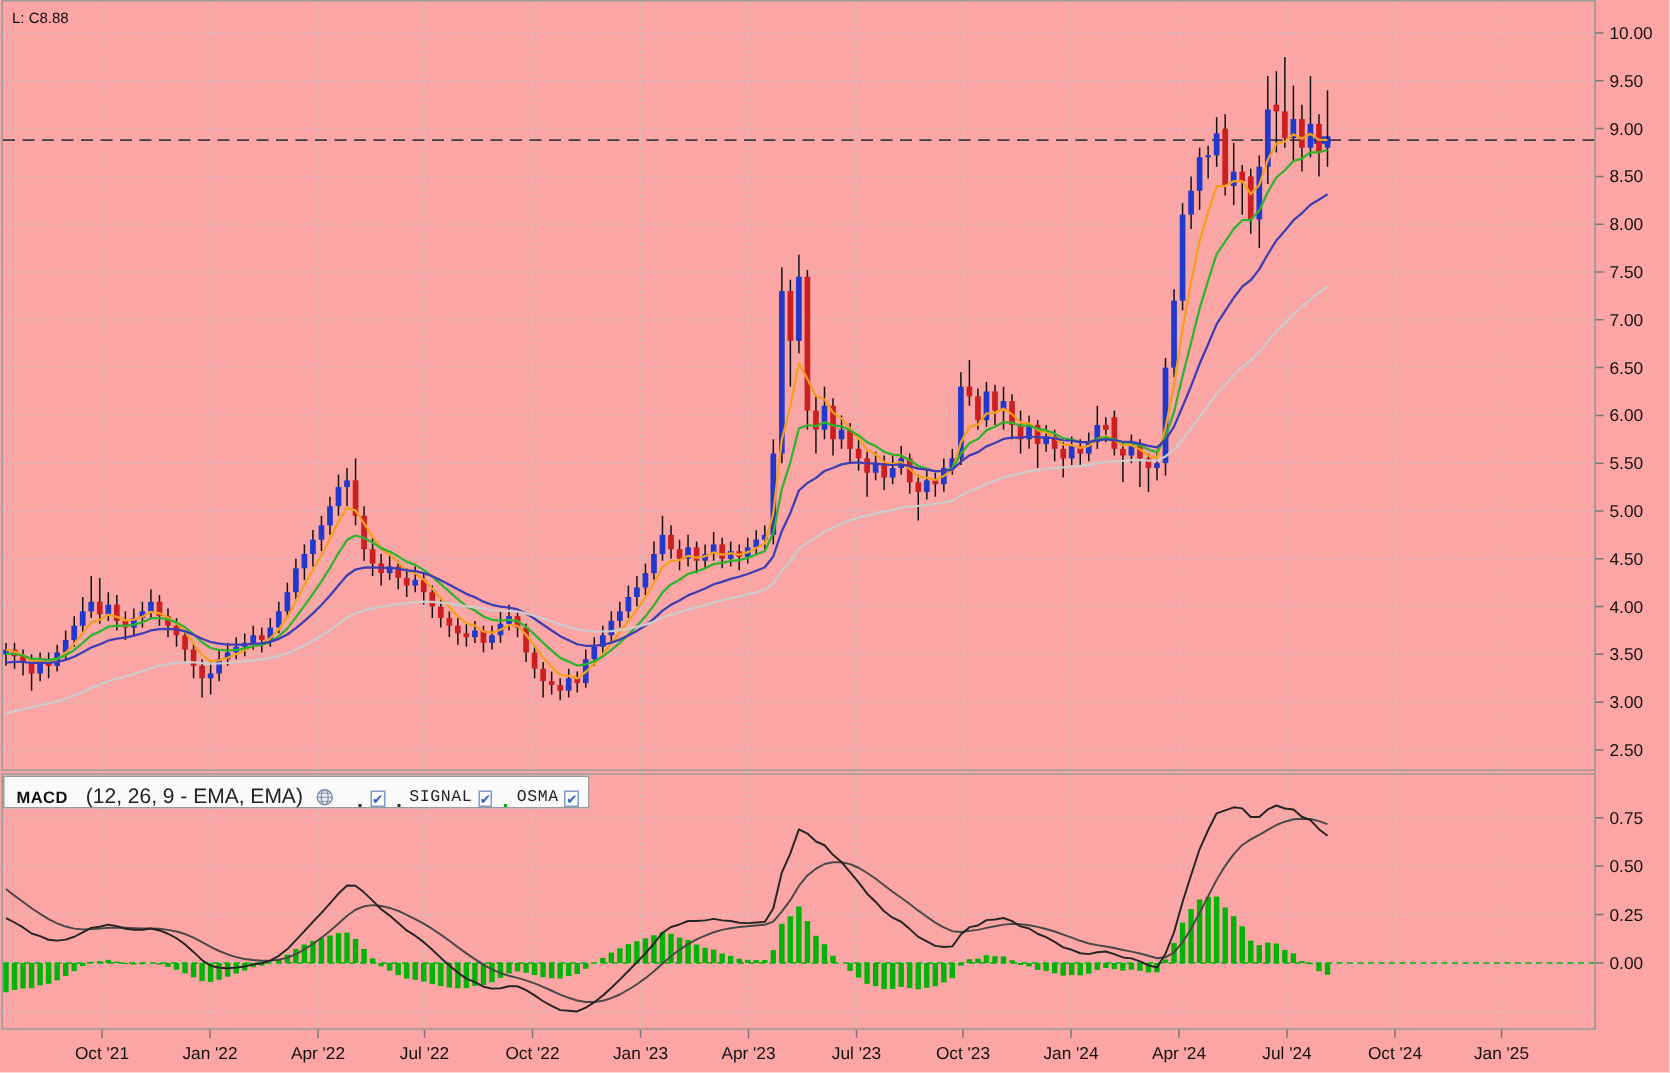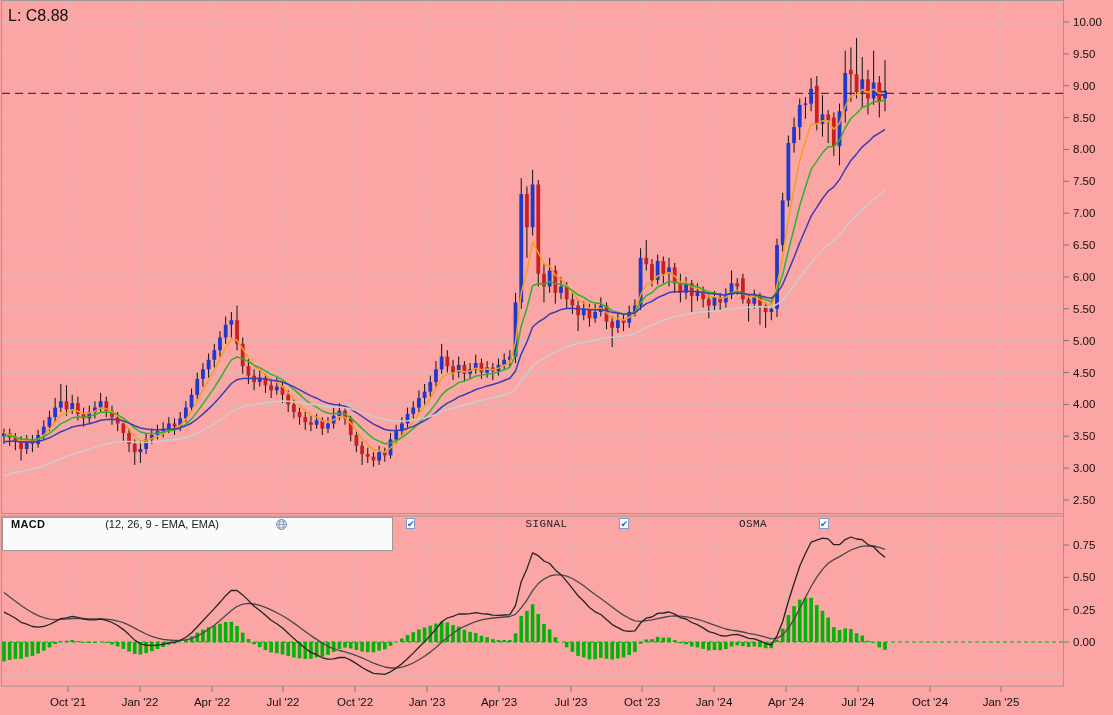--- a/index.html
+++ b/index.html
@@ -1,24 +1,24 @@
 <!DOCTYPE html>
 <html><head>
 <meta charset="utf-8">
 <style>
   html,body{margin:0;padding:0;background:#fff;}
   #chart-root{position:relative;width:1113px;height:715px;background:#fca5a5;
     font-family:"Liberation Sans",sans-serif;overflow:hidden;}
   #chart-svg{position:absolute;left:0;top:0;}
-  #last-price-label{position:absolute;left:8px;top:7px;font-size:16px;color:#111;}
-  #macd-legend-bar{position:absolute;left:2px;top:517px;width:391px;height:34px;
-    background:#fafafa;border:1px solid #9a9a9a;display:flex;align-items:flex-start;
-    box-sizing:border-box;padding:0 4px 0 8px;white-space:nowrap;gap:48px;}
+  #last-price-label{position:absolute;left:8px;top:7px;font-size:10px;color:#111;}
+  #macd-legend-bar{position:absolute;left:2px;top:517px;width:391px;height:22px;
+    background:#fafafa;border:1px solid #9a9a9a;display:flex;align-items:flex-end;
+    box-sizing:border-box;padding:0 4px 0 8px;white-space:nowrap;}
   .lg-title{font-size:11px;font-weight:bold;color:#111;margin-right:12px;letter-spacing:.3px;}
-  .lg-params{font-size:11px;color:#222;margin-right:8px;}
+  .lg-params{font-size:14px;color:#222;margin-right:8px;}
   .globe{margin-right:10px;flex:0 0 auto;}
   .swatch{display:inline-block;width:18px;height:2px;margin:0 4px 0 6px;background:#222;}
   .cb{display:inline-block;width:11px;height:11px;border:1px solid #7e9ccc;background:#fdfdfd;
     color:#2b62c9;font-size:9px;line-height:10px;text-align:center;margin:0 2px;box-sizing:border-box;cursor:pointer;}
   .lg-label{font-size:11px;color:#222;margin:0 2px 0 2px;letter-spacing:.4px;font-family:Liberation Mono, monospace;}
   text{font-family:"Liberation Sans",sans-serif;}
 </style>
 </head>
 <body>
 

